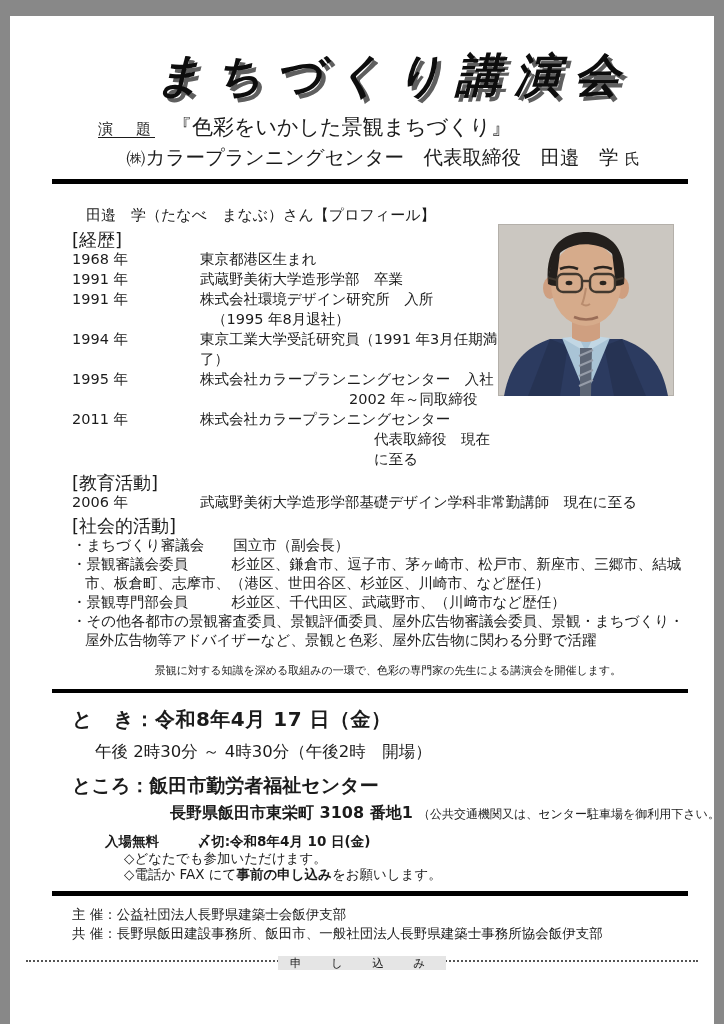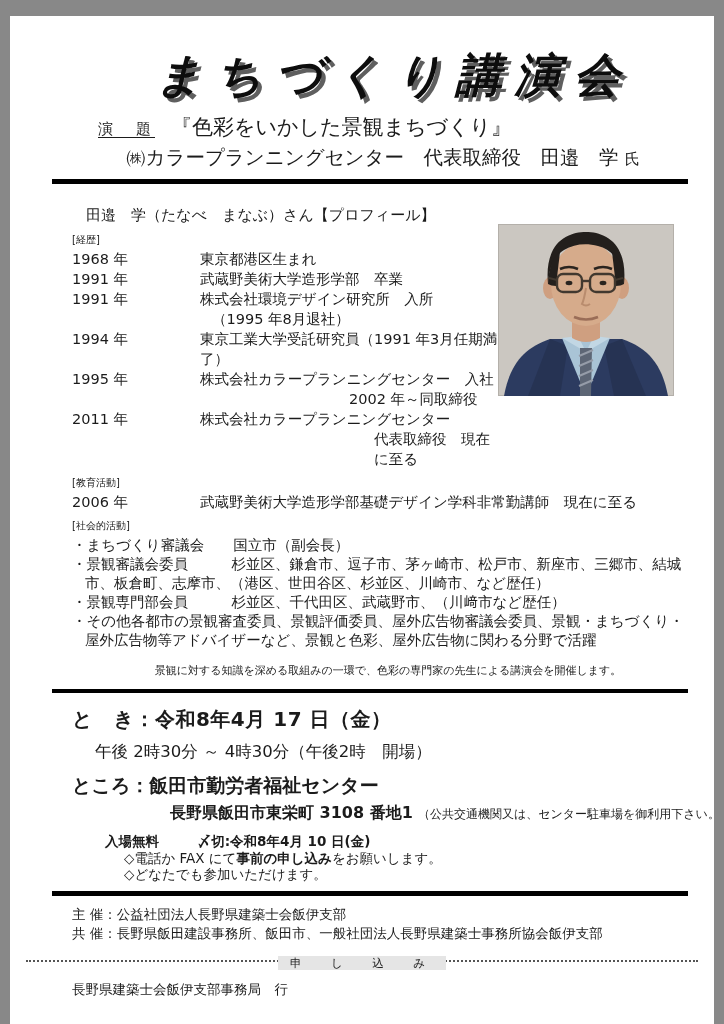--- a/index.html
+++ b/index.html
@@ -40,21 +40,21 @@
   .rule-double {
     margin:7px 26px 0 42px;
     height:5px;
     border-top:2px solid #000;
     border-bottom:3px solid #000;
   }
   .rule-thick { margin:9px 26px 0 42px; border-top:4px solid #000; }
   
   .profile { margin:21px 26px 0 62px; }
   .profile-heading { margin-left:14px; font-size:15px; line-height:21px; }
-  .section-label { font-size:10px; line-height:19px; margin-top:4px; }
+  .section-label { font-size:18px; line-height:19px; margin-top:4px; }
   .career-block { width:430px; }
   .career-row { display:flex; font-size:14.5px; line-height:20px;gap:44px; }
   .career-row .year { flex:0 0 84px; }
   .career-row .desc { flex:1; }
   .career-row[data-indent="1"] .desc { margin-left:12px; }
   .career-row[data-indent="2"] .desc { margin-left:149px; }
   .career-row[data-indent="3"] .desc { margin-left:174px; }
   .social-list { margin-top:1px; }
   .social-item {
     font-size:14.5px; line-height:19px;
@@ -237,33 +237,32 @@
     <div class="event-time">午後 2時30分 ～ 4時30分（午後2時　開場）</div>
     <div class="event-place">ところ：飯田市勤労者福祉センター</div>
     <div class="event-address">
       <span class="addr">長野県飯田市東栄町 3108 番地1</span>
       <span class="note">（公共交通機関又は、センター駐車場を御利用下さい。）</span>
     </div>
     <div class="event-free">
       <span>入場無料</span>
       <span class="deadline">〆切:令和8年4月 10 日(金)</span>
     </div>
+    <div class="event-note">◇どなたでも参加いただけます。</div>
     <div class="event-note">
       <span>◇電話か FAX にて</span><b>事前の申し込み</b><span>をお願いします。</span>
     </div>
-    <div class="event-note">◇どなたでも参加いただけます。</div>
   </div>
 
   <div class="rule-double" style="margin-top:8px;"></div>
 
   <div class="org">
     <div>主 催：公益社団法人長野県建築士会飯伊支部</div>
     <div>共 催：長野県飯田建設事務所、飯田市、一般社団法人長野県建築士事務所協会飯伊支部</div>
   </div>
 
   <div class="cutline">
     <span>申　し　込　み</span>
   </div>
 
-  <div class="addressee">長野県建築士会飯伊支部事務局　行</div>
 
 
 </div>
 
 </body></html>

